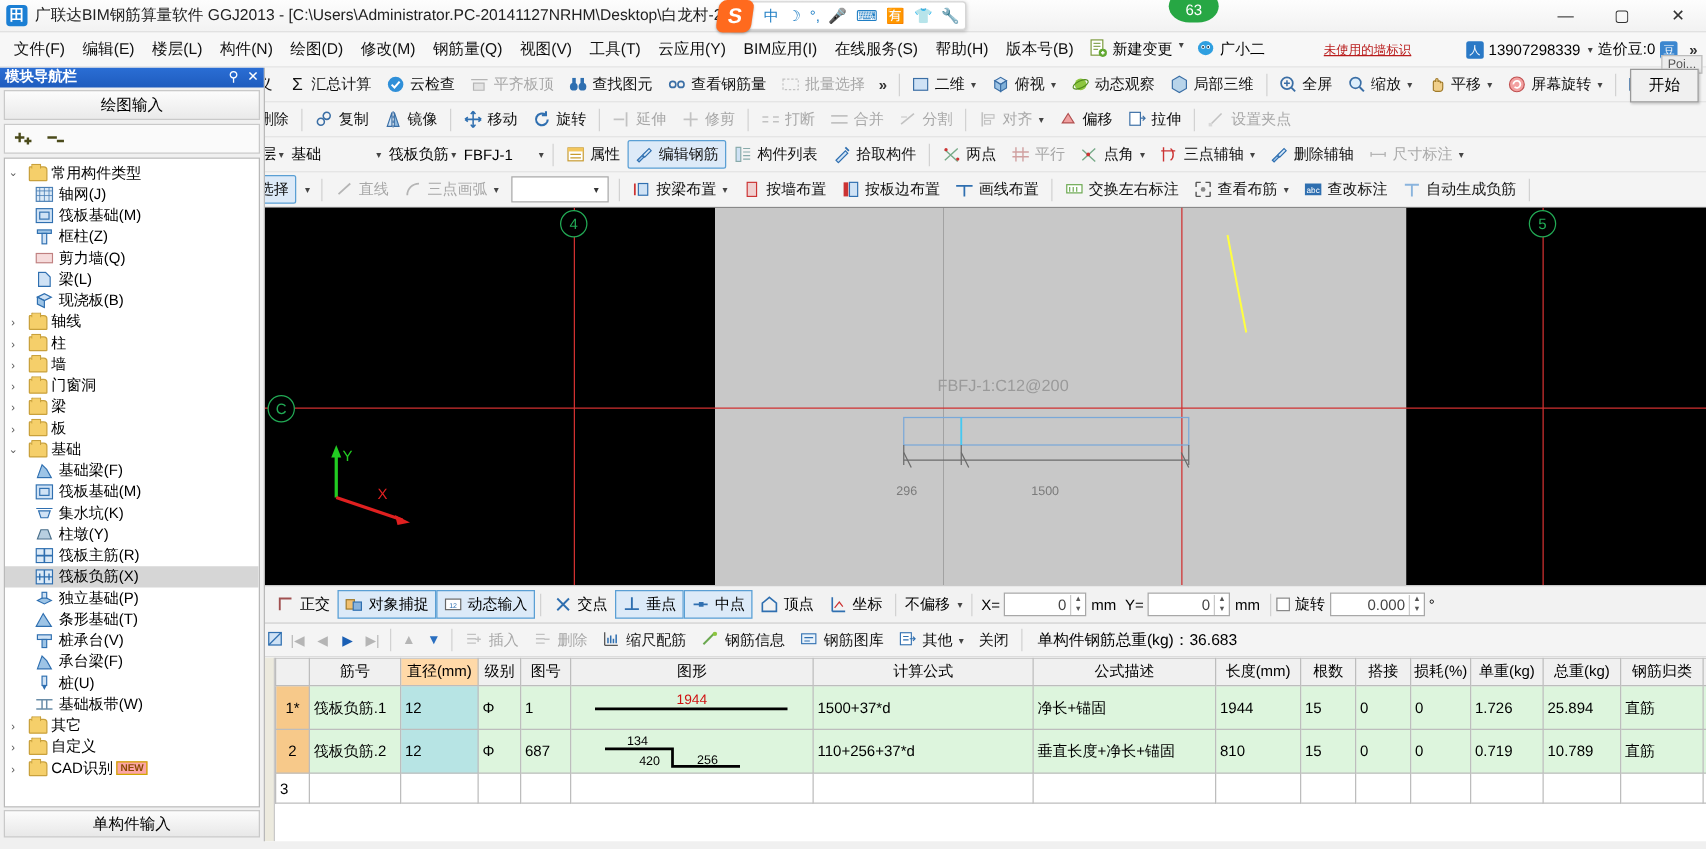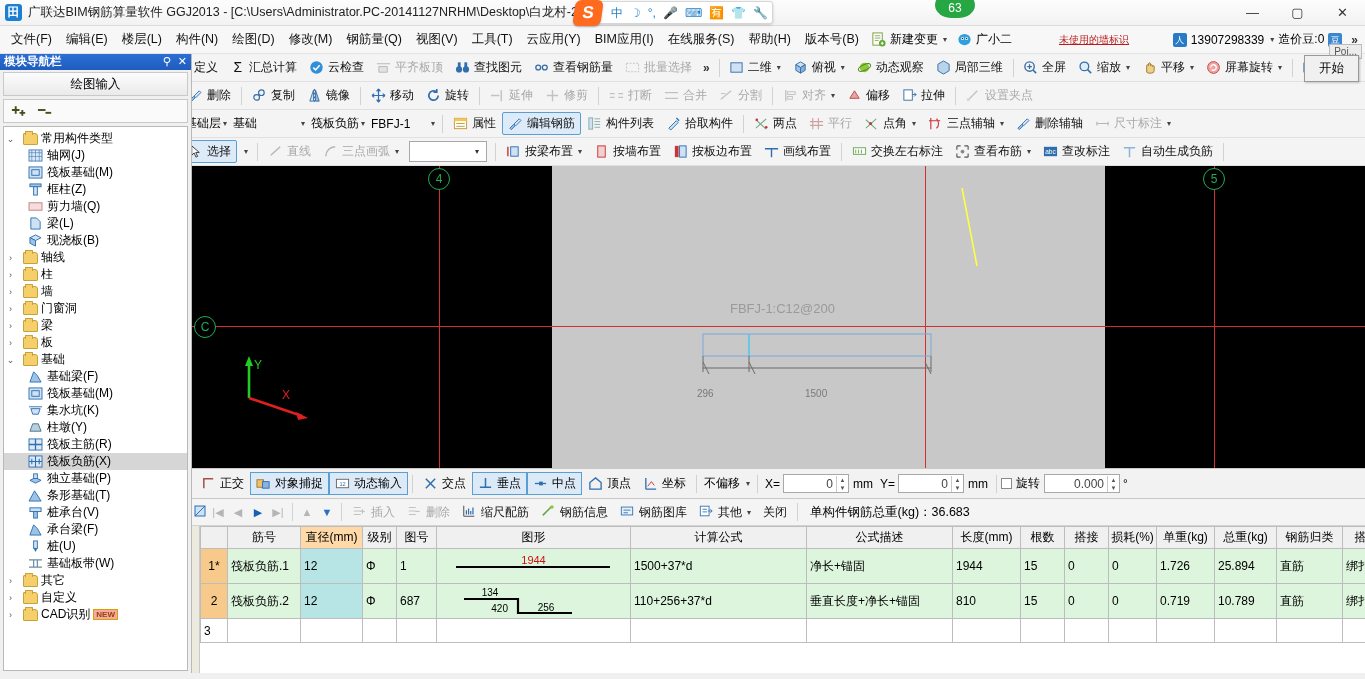--- a/index.html
+++ b/index.html
@@ -26,21 +26,21 @@
   .ime-gap{width:14px;}
 
   
   .green-badge{position:absolute;left:935px;top:-8px;width:40px;height:26px;border-radius:50%/60%;
     background:#27a744;color:#fff;font-size:12px;text-align:center;line-height:32px;z-index:41;}
 
   
   .menubar{height:28px;background:#f7f7f7;border-bottom:1px solid #e3e3e3;display:flex;align-items:center;
     padding-left:4px;position:relative;}
   .menu-item{padding:3px 7px;font-size:12.5px;white-space:nowrap;color:#111;}
-  .mb-newchange{display:flex;align-items:center;gap:3px;padding:2px 5px;}
+  .mb-newchange{display:flex;gap:3px;padding:2px 5px;}
   .mb-green{font-size:10px;color:#b91c1c;margin-left:42px;white-space:nowrap;text-decoration:underline;}
   .mb-right{position:absolute;right:2px;display:flex;align-items:center;gap:4px;}
   .blue-ico{width:14px;height:14px;background:#2a79c6;border-radius:2px;color:#fff;font-size:9px;
     line-height:14px;text-align:center;}
   .dochip{position:absolute;right:3px;top:18px;background:#ececec;border:1px solid #bdbdbd;font-size:10px;
     padding:1px 4px;color:#555;z-index:30;}
 
   
   .tbar{height:28px;background:#f4f4f4;border-bottom:1px solid #e0e0e0;display:flex;align-items:center;
     padding:0 2px;white-space:nowrap;overflow:hidden;}
@@ -58,21 +58,21 @@
   .combo .cbtn{width:14px;text-align:center;font-size:8px;color:#333;}
   .flatcombo{display:inline-flex;align-items:center;font-size:12px;padding:1px 3px;}
 
   .startbtn{position:absolute;right:6px;top:55px;background:#f0f0f0;border:1px solid #999;
     padding:4px 14px;font-size:12.5px;box-shadow:1px 1px 2px rgba(0,0,0,.2);z-index:35;}
 
   
   .body-wrap{display:flex;height:507px;}
 
   
-  .sidebar{width:192px;background:#f0f0f0;border-right:1px solid #b9b9b9;display:flex;flex-direction:column;}
+  .sidebar{width:212px;background:#f0f0f0;border-right:1px solid #b9b9b9;display:flex;flex-direction:column;}
   .sb-head{height:17px;background:linear-gradient(#2b6fd6,#1f5cbe);color:#fff;font-size:11.5px;
     display:flex;align-items:center;padding:0 4px;font-weight:bold;}
   .sb-head .sp{margin-left:auto;display:flex;gap:7px;font-weight:normal;font-size:11px;}
   .sb-tab{height:24px;background:linear-gradient(#fcfcfc,#eaeaea);border:1px solid #c9c9c9;margin:2px 3px 0;
     display:flex;align-items:center;justify-content:center;font-size:12.5px;}
   .sb-plusbar{height:24px;margin:3px;border:1px solid #c9c9c9;background:#fafafa;display:flex;align-items:center;gap:9px;padding:0 7px;}
   .tree{flex:1;margin:0 3px 2px;background:#fff;border:1px solid #b9b9b9;overflow:hidden;padding:3px 0 0;}
   .tn{height:17px;display:flex;align-items:center;font-size:12px;white-space:nowrap;}
   .tn.sel{background:#d6d6d6;}
   .tw{width:13px;text-align:center;font-size:9px;color:#555;flex:0 0 auto;}
@@ -908,20 +908,21 @@
           <span>自定义</span>
         </div>
         <div class="tn">
           <span class="tw">›</span>
           <span class="tind" style="width:6px"></span>
           <span class="folder"></span>
           <span>CAD识别</span>
           <span class="newtag">NEW</span>
         </div>
       </div>
+    <div class="sb-foot">单构件输入</div>
   </div>
 
   <div class="main">
 
     <div class="canvas">
 
       <div class="slab" style="left:360px;top:0;width:183px;height:302px;"></div>
       <div class="slab" style="left:543px;top:0;width:370px;height:302px;"></div>
 
       <div class="gridline" style="left:247px;top:0;width:1px;height:302px;"></div>

